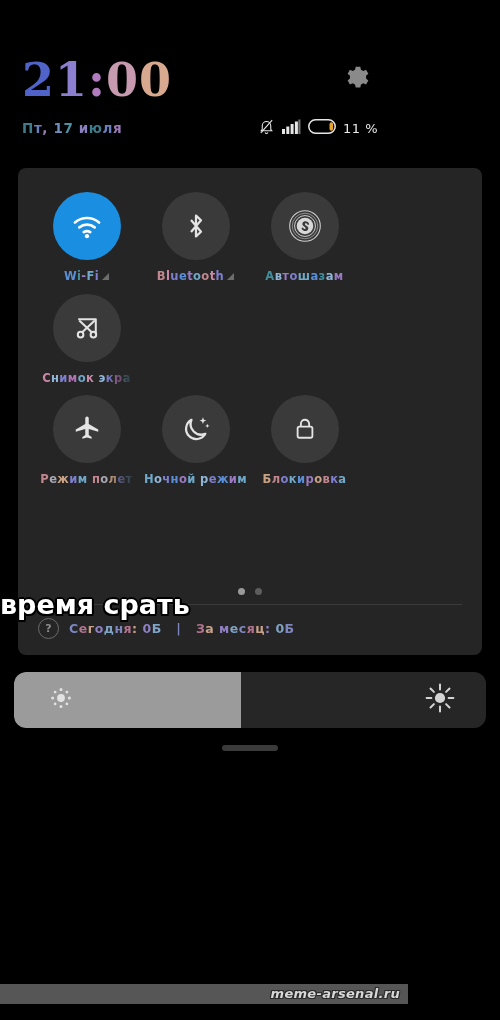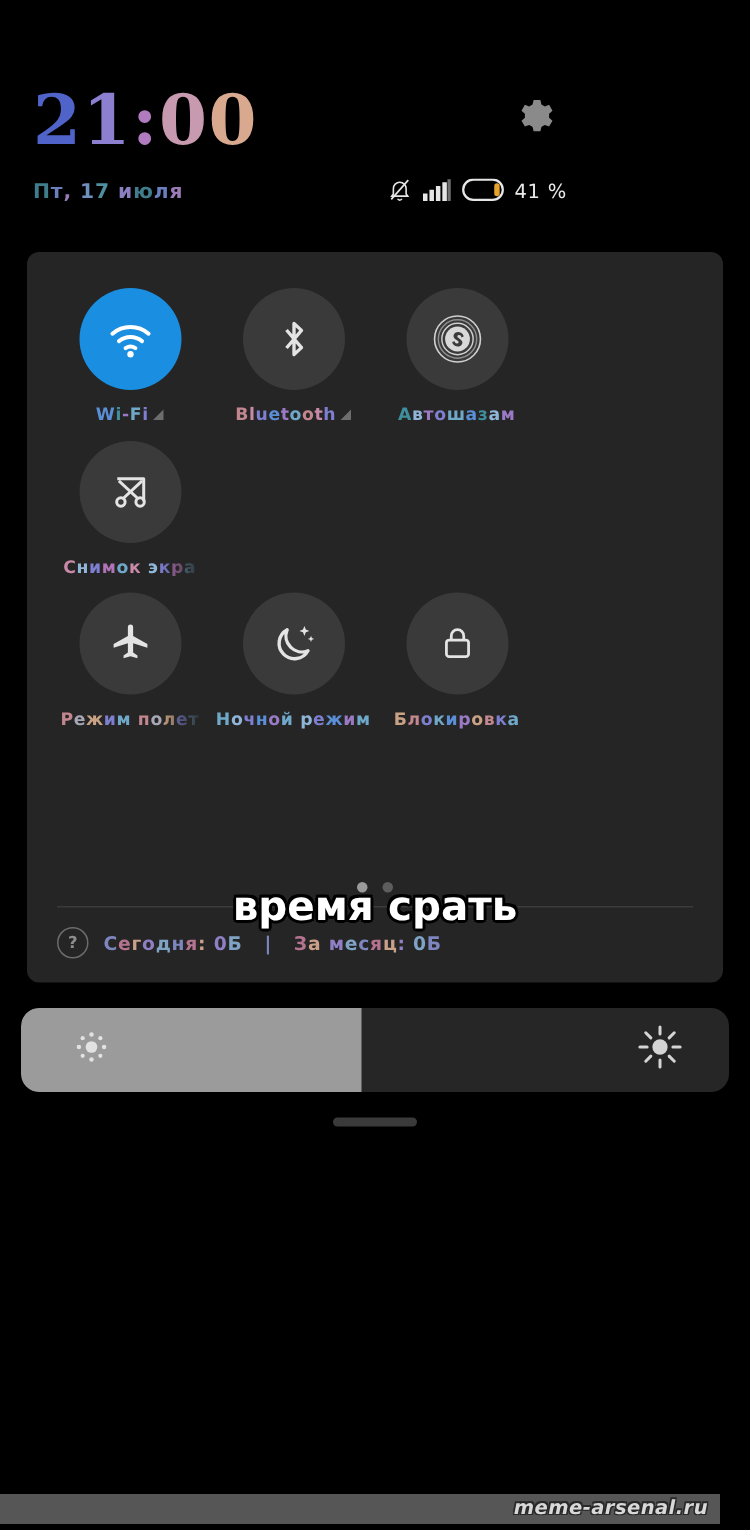--- a/index.html
+++ b/index.html
@@ -87,21 +87,21 @@
   #help-icon { width:21px; height:21px; border-radius:50%; border:1.6px solid #6c6c6c;
                display:flex; align-items:center; justify-content:center;
                font-size:11px; color:#8d8d8d; font-weight:700; }
   #traffic-text { font-size:12.5px; font-weight:700; letter-spacing:.5px; white-space:pre; }
   #traffic-text .g0{color:#7e86c0;} #traffic-text .g1{color:#b4748f;}
   #traffic-text .g2{color:#c8a188;} #traffic-text .g3{color:#8f7fc4;}
   #traffic-text .g4{color:#7fa3c4;}
 
   
   #meme-caption {
-    position:absolute; left:0; right:0; top:589px; text-align:center;
+    position:absolute; left:0; right:0; top:589px; text-align:left;
     font-family:"DejaVu Sans","Liberation Sans",sans-serif;
     font-size:27px; font-weight:700; color:#fff; letter-spacing:0px;
     -webkit-text-stroke:1.6px #000;
     paint-order:stroke fill;
     text-shadow:2px 0 0 #000,-2px 0 0 #000,0 2px 0 #000,0 -2px 0 #000,
                 1.5px 1.5px 0 #000,-1.5px -1.5px 0 #000,1.5px -1.5px 0 #000,-1.5px 1.5px 0 #000;
   }
 
   
   #brightness {
@@ -110,21 +110,21 @@
   }
   #bright-fill { position:absolute; left:0; top:0; bottom:0; width:48%;
                  background:#9b9b9b; border-radius:12px 0 0 12px; }
   #sun-small { position:absolute; left:34px; top:50%; transform:translateY(-50%); }
   #sun-large { position:absolute; right:30px; top:50%; transform:translateY(-50%); }
 
   #drag-handle { position:absolute; left:50%; transform:translateX(-50%); top:745px;
                  width:56px; height:6px; border-radius:3px; background:#3a3a3a; }
 
   
-  #wm-bar { position:absolute; left:0; bottom:4px; width:480px; height:20px; background:#565656; }
+  #wm-bar { position:absolute; left:0; bottom:16px; width:408px; height:20px; background:#565656; }
   #watermark { position:absolute; right:8px; top:2px; font-size:13px; font-weight:700;
                font-style:italic; color:#d8d8d8; letter-spacing:.3px;
                text-shadow:1px 1px 0 #2a2a2a,-1px -1px 0 #2a2a2a,1px -1px 0 #2a2a2a,-1px 1px 0 #2a2a2a; }
 </style>
 </head>
 <body>
 
 <div id="header">
 
   <div id="clock"><span class="c0">2</span><span class="c1">1</span><span class="c2">:</span><span class="c3">0</span><span class="c4">0</span></div>
@@ -153,21 +153,21 @@
         <rect x="12.9" y="2.5" width="3" height="12.5" fill="#e6e6e6"></rect>
         <rect x="16.3" y="0.5" width="2.2" height="14.5" fill="#6f6f6f"></rect>
       </svg>
     </span>
     <span>
       <svg width="28" height="15" viewBox="0 0 28 15" aria-hidden="true">
         <rect x="0.8" y="0.8" width="26.4" height="13.4" rx="6.7" fill="none" stroke="#e6e6e6" stroke-width="1.5"></rect>
         <rect x="21.5" y="3.2" width="3.6" height="8.6" rx="1.8" fill="#e8a32a"></rect>
       </svg>
     </span>
-    <span id="battery-pct">41 %</span>
+    <span id="battery-pct">11 %</span>
   </div>
 </div>
 
 <div id="qs-panel">
 
   <div class="qs-grid">
 
     <div class="qs-row">
       <div class="qs-tile">
         <div class="tile-circle active">

